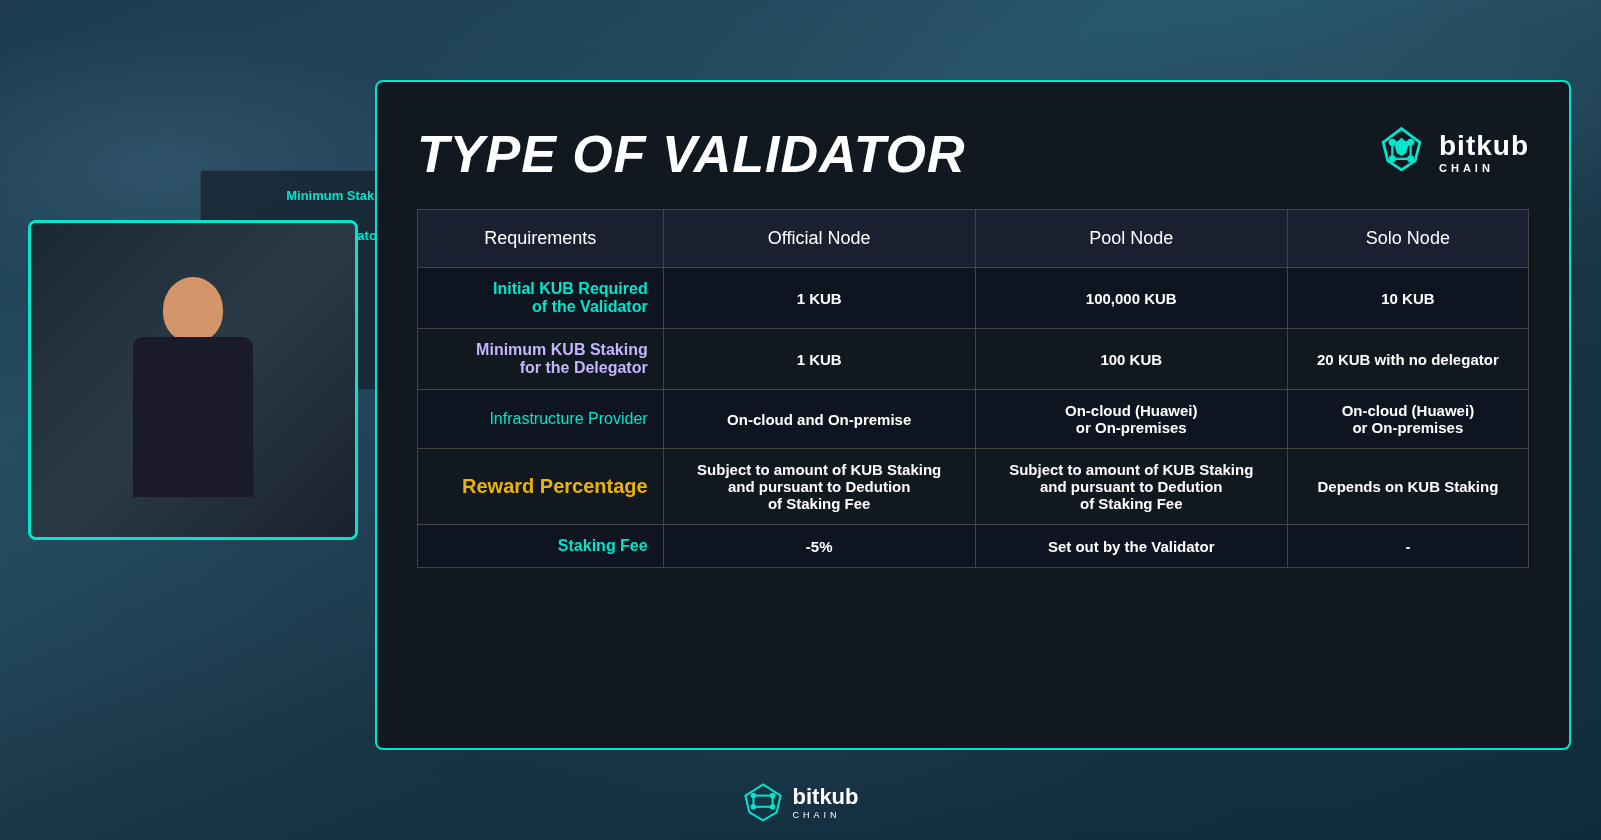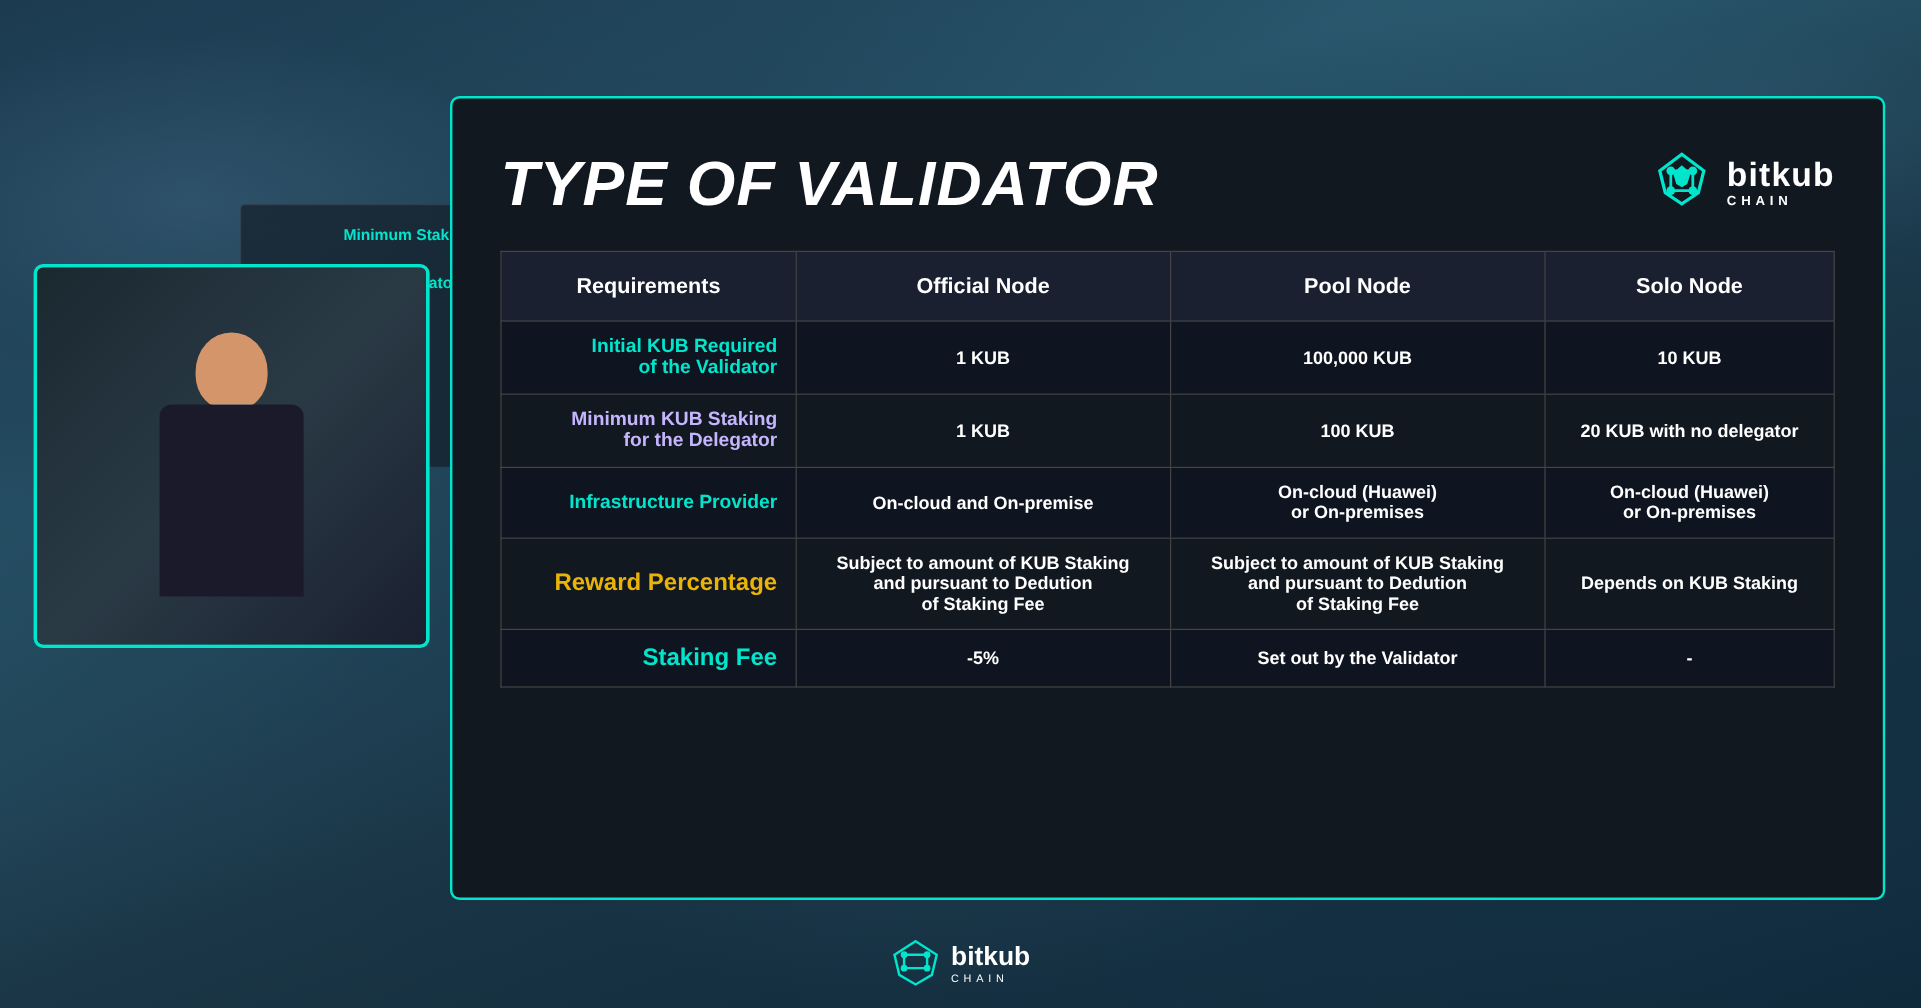--- a/index.html
+++ b/index.html
@@ -212,21 +212,21 @@
       padding: 12px 15px;
       text-align: center;
       vertical-align: middle;
       font-weight: bold;
     }
 
     .validator-table thead th {
       background: #1a2030;
       color: #ffffff;
       font-size: 18px;
-      font-weight: bold;
+      font-weight: normal;
       padding: 18px 15px;
     }
 
     .validator-table thead th:first-child {
       color: #ffffff;
       font-size: 18px;
     }
 
     .validator-table tbody tr td:first-child {
       color: #00e5cc;
@@ -354,39 +354,39 @@
           <td style="white-space: pre-line;">10 KUB</td>
         </tr>
         <tr>
           <td style="white-space: pre-line; color: #c4b5fd; font-weight: bold; font-size: 16px;">Minimum KUB Staking
 for the Delegator</td>
           <td style="white-space: pre-line;">1 KUB</td>
           <td style="white-space: pre-line;">100 KUB</td>
           <td style="white-space: pre-line;">20 KUB with no delegator</td>
         </tr>
         <tr>
-          <td style="white-space: pre-line; color: rgb(0, 229, 204); font-weight: bold; font-size: 16px;">Infrastructure Provider</td>
+          <td style="white-space: pre-line; color: rgb(0, 229, 204); font-weight: normal; font-size: 16px;">Infrastructure Provider</td>
           <td style="white-space: pre-line;">On-cloud and On-premise</td>
           <td style="white-space: pre-line;">On-cloud (Huawei)
 or On-premises</td>
           <td style="white-space: pre-line;">On-cloud (Huawei)
 or On-premises</td>
         </tr>
         <tr>
           <td style="white-space: pre-line; color: #eab308; font-weight: bold; font-size: 20px;">Reward Percentage</td>
           <td style="white-space: pre-line;">Subject to amount of KUB Staking
 and pursuant to Dedution
 of Staking Fee</td>
           <td style="white-space: pre-line;">Subject to amount of KUB Staking
 and pursuant to Dedution
 of Staking Fee</td>
           <td style="white-space: pre-line;">Depends on KUB Staking</td>
         </tr>
         <tr>
-          <td style="white-space: pre-line; color: rgb(0, 229, 204); font-weight: bold; font-size: 20px;">Staking Fee</td>
+          <td style="white-space: pre-line; color: rgb(0, 229, 204); font-weight: bold; font-size: 16px;">Staking Fee</td>
           <td style="white-space: pre-line;">-5%</td>
           <td style="white-space: pre-line;">Set out by the Validator</td>
           <td style="white-space: pre-line;">-</td>
         </tr>
       </tbody>
   </table>
 </div>
 
 <div class="bottom-brand">
   <svg class="bottom-brand-icon" viewBox="0 0 50 50" xmlns="http://www.w3.org/2000/svg">

